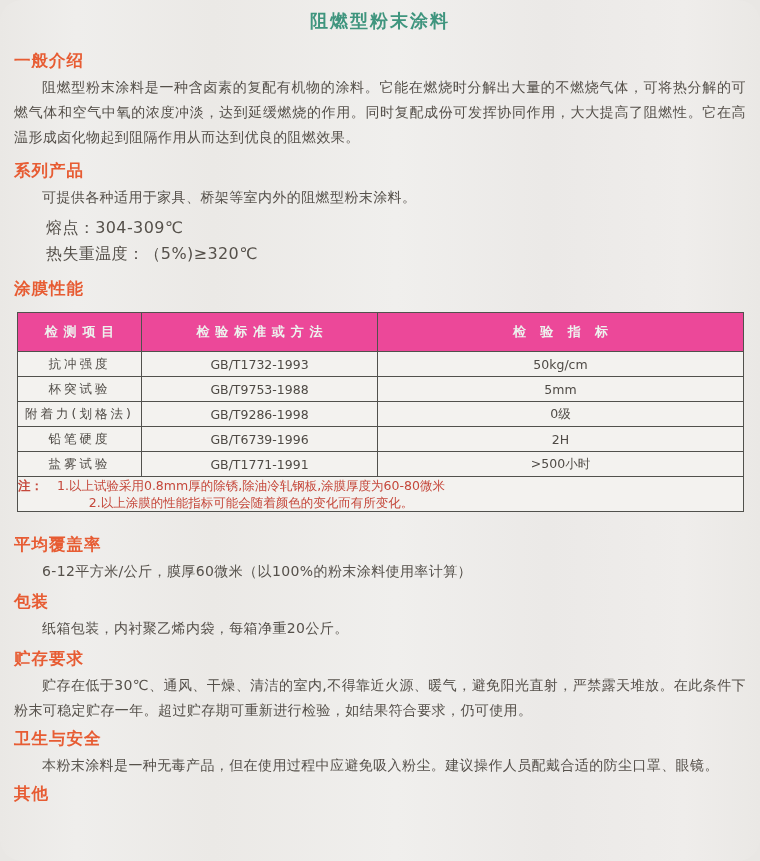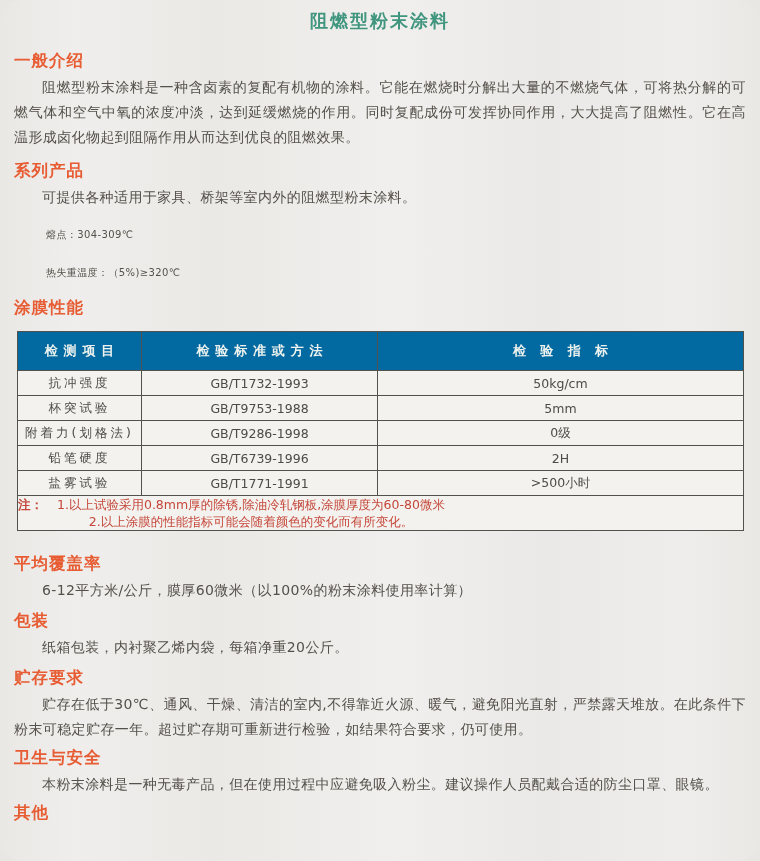--- a/index.html
+++ b/index.html
@@ -46,43 +46,43 @@
   .h-other{margin-top:6px;}
   .body-par{
     margin:4px 0 0 0;
     font-size:14px;
     line-height:25px;
     text-indent:2em;
     letter-spacing:0.4px;
     text-align:justify;
   }
   .basic-line{
-    margin:12px;
-    font-size:10px;
+    margin:0;
+    font-size:16px;
     line-height:26px;
     text-indent:2em;
     letter-spacing:0.4px;
   }
   .basic-wrap{margin-top:5px;}
   table.perf{
     width:727px;
     margin:13px 0 0 3px;
     border-collapse:collapse;
     background:#f3f2ef;
     font-size:12.5px;
     color:#4e4a45;
   }
   table.perf th, table.perf td{
     border:1px solid #51514d;
     text-align:center;
     padding:0;
   }
   table.perf th{
     height:38px;
-    background:#0369a1;
+    background:#ec4899;
     color:#edf2ee;
     font-weight:bold;
     font-size:13px;
   }
   th.c1{width:123px;letter-spacing:0.45em;text-indent:0.45em;}
   th.c2{width:235px;letter-spacing:0.45em;text-indent:0.45em;}
   th.c3{letter-spacing:1.1em;text-indent:1.1em;}
   table.perf td{height:24px;}
   td.item{letter-spacing:3px;}
   tr.row-green td{background:#e2eae2;}

